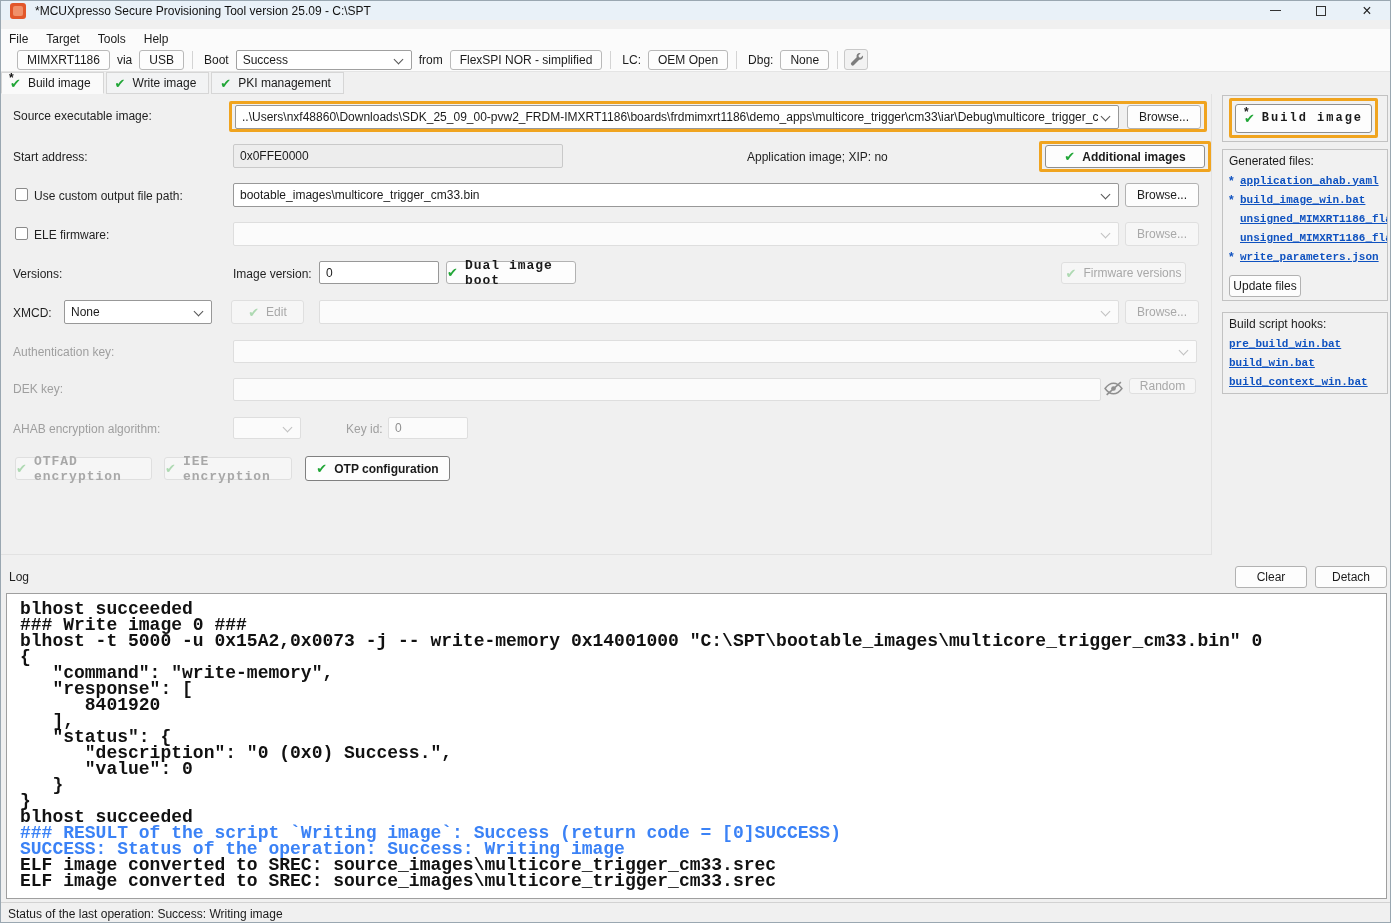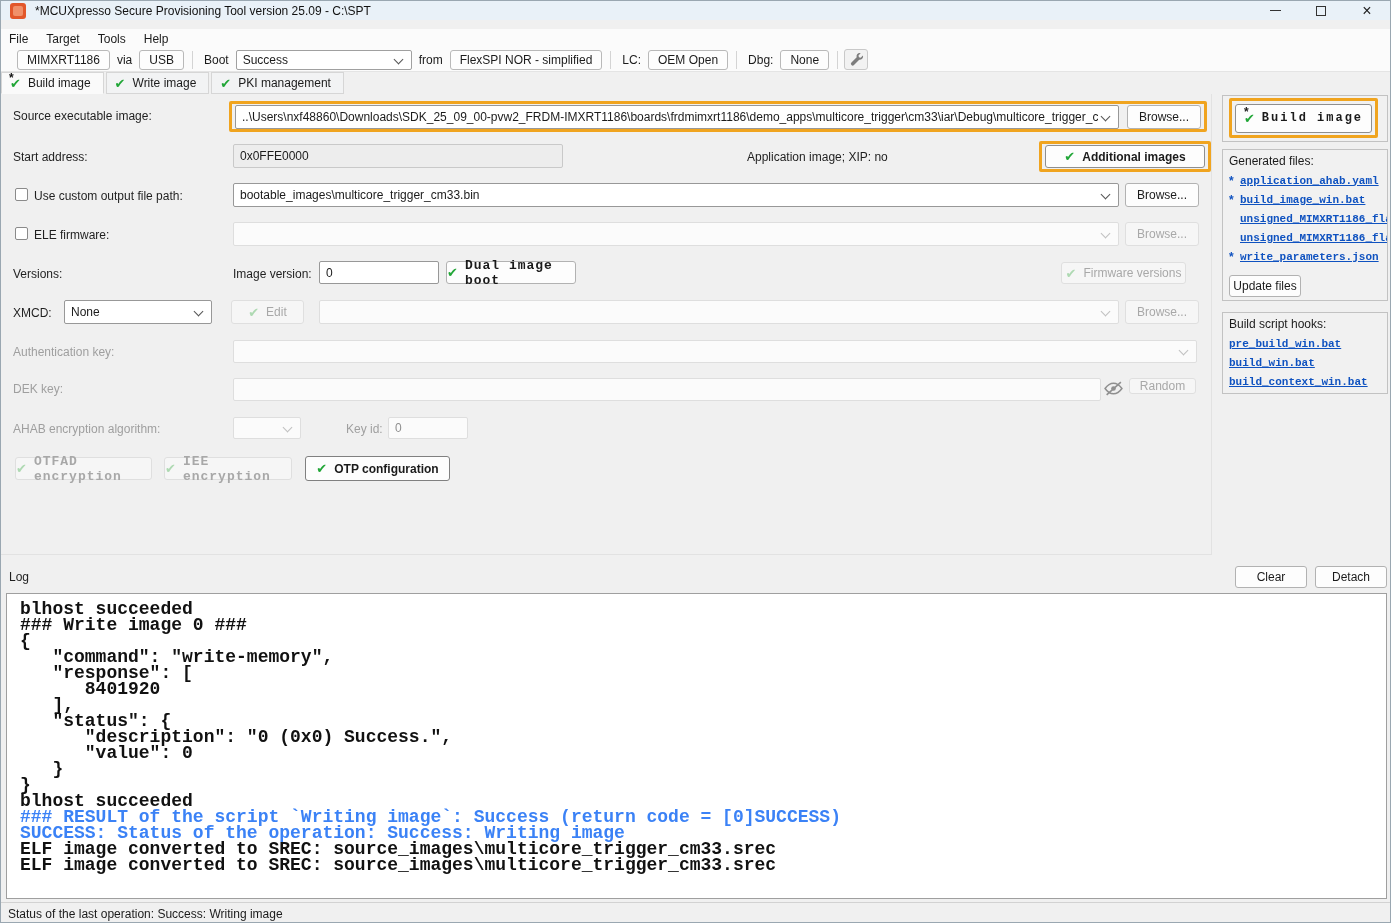--- a/index.html
+++ b/index.html
@@ -309,20 +309,21 @@
         </div>
       </div>
   </div>
 
   <span class="lbl" style="left:8px; top:569px;">Log</span>
   <span class="btn" style="left:1234px; top:565px; width:72px; height:22px;">Clear</span>
   <span class="btn" style="left:1314px; top:565px; width:72px; height:22px;">Detach</span>
   <div class="logbox">
       <div class="log-line">blhost succeeded</div>
       <div class="log-line">### Write image 0 ###</div>
+      <div class="log-line">blhost -t 5000 -u 0x15A2,0x0073 -j -- write-memory 0x14001000 "C:\SPT\bootable_images\multicore_trigger_cm33.bin" 0</div>
       <div class="log-line">{</div>
       <div class="log-line">   "command": "write-memory",</div>
       <div class="log-line">   "response": [</div>
       <div class="log-line">      8401920</div>
       <div class="log-line">   ],</div>
       <div class="log-line">   "status": {</div>
       <div class="log-line">      "description": "0 (0x0) Success.",</div>
       <div class="log-line">      "value": 0</div>
       <div class="log-line">   }</div>
       <div class="log-line">}</div>

